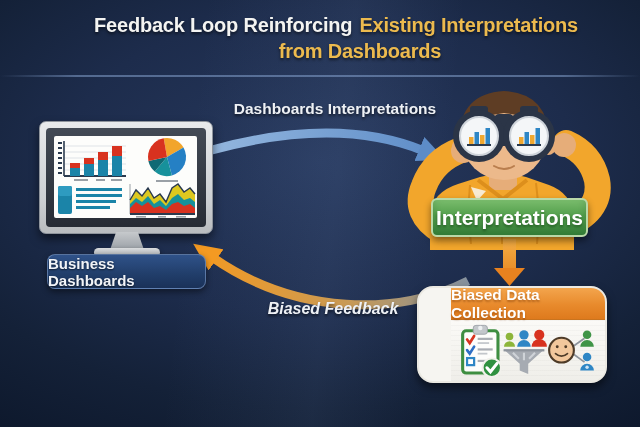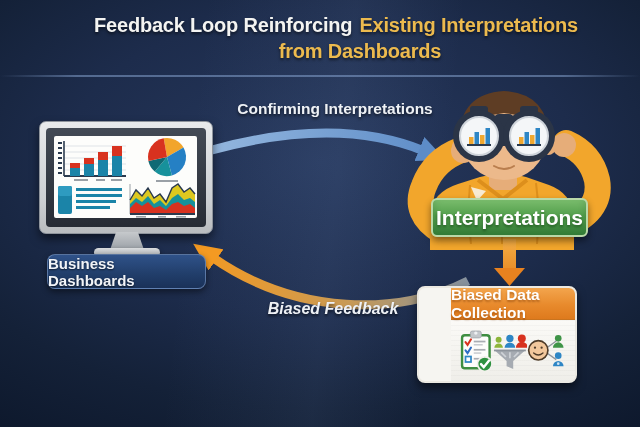--- a/index.html
+++ b/index.html
@@ -43,22 +43,22 @@
     color:#f2f4f8;font-weight:bold;font-size:15px;text-shadow:0 1px 2px rgba(0,0,0,.6);}
   .confirming-label{position:absolute;left:232px;top:100px;width:206px;text-align:center;
     color:#eef1f5;font-weight:bold;font-size:15.5px;text-shadow:0 2px 3px rgba(0,0,0,.6);}
   .biased-feedback-label{position:absolute;left:258px;top:300px;width:150px;text-align:center;
     color:#eef1f5;font-weight:bold;font-size:16px;text-shadow:0 2px 3px rgba(0,0,0,.6);font-style:italic;}
   .interpretations-box{position:absolute;left:431px;top:198px;width:157px;height:39px;
     border-radius:6px;background:linear-gradient(180deg,#79bc6c 0%,#539f4c 45%,#3c8a41 100%);
     border:2px solid #b9d9a8;box-shadow:0 4px 7px rgba(0,0,0,.45), inset 0 -6px 8px rgba(0,50,0,.18);
     display:flex;align-items:center;justify-content:center;box-sizing:border-box;
     color:#fff;font-weight:bold;font-size:21px;text-shadow:0 2px 3px rgba(0,40,0,.5);}
-  .collection-box{position:absolute;left:417px;top:286px;width:160px;height:97px;
-    border-radius:8px;background:#f6f5f1;border:2px solid #ebe9e2;box-sizing:border-box;
+  .collection-box{position:absolute;left:417px;top:286px;width:190px;height:97px;
+    border-radius:16px;background:#f6f5f1;border:2px solid #ebe9e2;box-sizing:border-box;
     box-shadow:0 5px 9px rgba(0,0,0,.5);overflow:hidden;padding-left:32px;}
   .collection-header{height:31px;background:linear-gradient(180deg,#f3a54d 0%,#e88a2c 55%,#de7a1d 100%);
     display:flex;align-items:center;justify-content:center;
     color:#fff;font-weight:bold;font-size:15.5px;text-shadow:0 2px 2px rgba(120,50,0,.45);
     border-bottom:1px solid #c9741f;}
   .collection-body{height:62px;display:flex;align-items:center;justify-content:space-between;
     padding:0 9px;background:
       repeating-linear-gradient(180deg, rgba(0,0,0,.025) 0 1px, transparent 1px 5px),
       linear-gradient(180deg,#fbfaf7,#efeee9);}
 </style>
@@ -174,21 +174,21 @@
         </div>
       </div>
     </div>
     <div class="monitor-neck"></div>
     <div class="monitor-base"></div>
   </div>
 
   <div class="dashboards-label">
     <span>Business Dashboards</span>
   </div>
-  <div class="confirming-label">Confirming Interpretations</div>
+  <div class="confirming-label">Dashboards Interpretations</div>
   <div class="biased-feedback-label">Biased Feedback</div>
 
   <svg class="figures-svg" viewBox="0 0 640 427">
     <defs>
       <linearGradient id="gDown" x1="0" y1="238" x2="0" y2="288" gradientUnits="userSpaceOnUse">
         <stop offset="0" stop-color="#f6b045"></stop>
           <stop offset="1" stop-color="#e07c1a"></stop>
       </linearGradient>
     </defs>
     <g>

